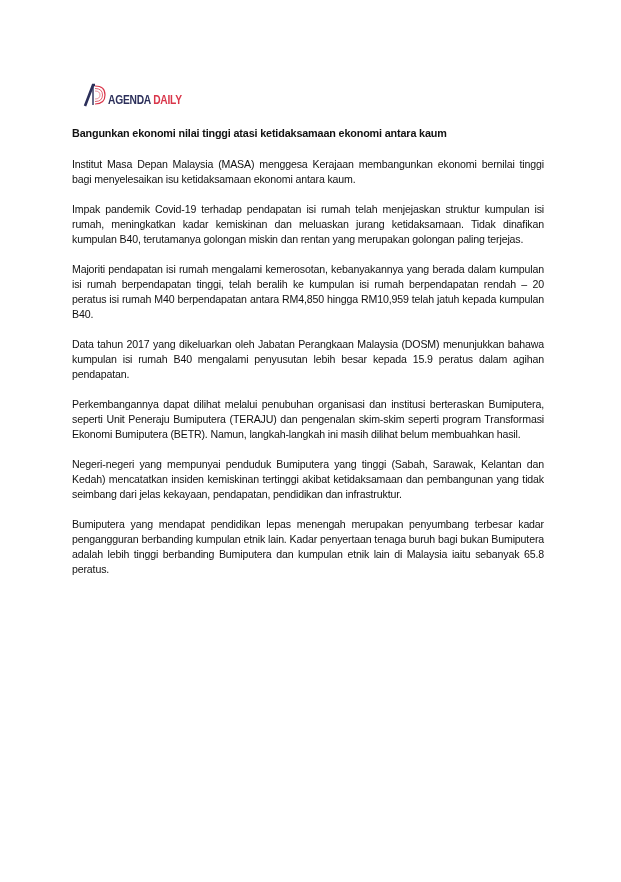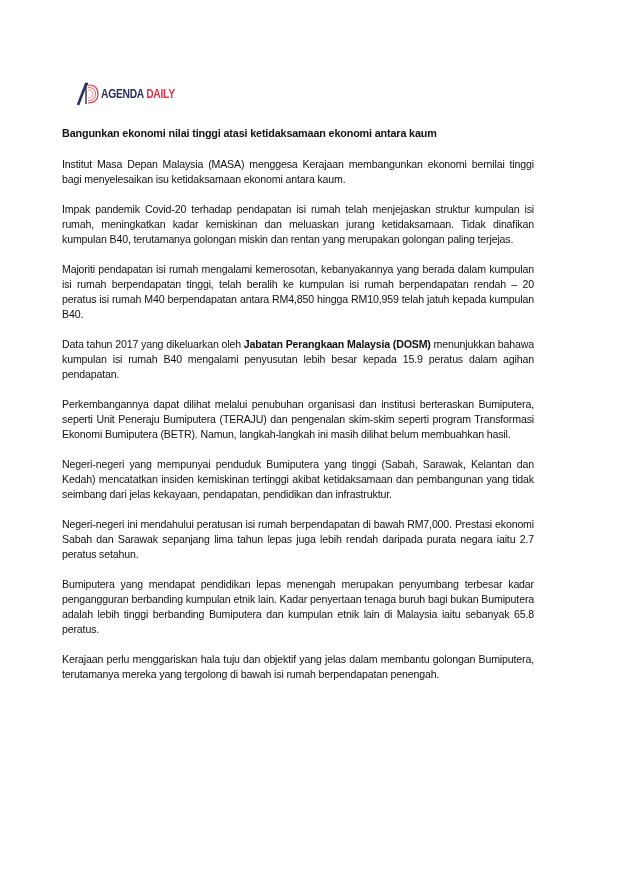--- a/index.html
+++ b/index.html
@@ -1,44 +1,42 @@
 <!DOCTYPE html>
 <html><head>
 <meta charset="utf-8">
 <style>
   html, body { margin: 0; padding: 0; background: #ffffff; }
   body { width: 621px; height: 882px; position: relative; overflow: hidden; font-family: "Liberation Sans", sans-serif; color: #111; }
-  .logo { position: absolute; left: 76px; top: 81px; height: 26px; display: flex; align-items: center; }
+  .logo { position: absolute; left: 83px; top: 81px; height: 26px; display: flex; align-items: flex-end; }
   .logo svg { width: 26px; height: 24px; display: block; }
   .logo-text { font-family: "Liberation Sans", sans-serif; font-size: 12.5px; font-weight: bold; letter-spacing: -0.3px; transform: scaleX(0.82); transform-origin: left center; white-space: nowrap; margin-left: -1px; }
   .logo-text .w1 { color: #2b2f5a; }
   .logo-text .w2 { color: #d9364a; }
-  .content { position: absolute; left: 62px; top: 126px; width: 472px; font-size: 10.6px; line-height: 15px; letter-spacing: -0.15px; }
+  .content { position: absolute; left: 72px; top: 126px; width: 472px; font-size: 10.6px; line-height: 15px; letter-spacing: -0.15px; }
   .title { font-weight: bold; margin: 0 0 16px 0; font-size: 10.8px; }
   .para { margin: 4px 0 15px 0; text-align: justify; }
-  .bold { font-weight: bold; }
+  .bold { font-weight: normal; }
 </style>
 </head>
 <body>
 
 <div class="logo">
   <svg viewBox="0 0 26 24">
     <path d="M2 23 L10 2 L12 2" stroke="#2b2f5a" stroke-width="2.6" fill="none"></path>
     <path d="M10 2 L10 22" stroke="#2b2f5a" stroke-width="1.4" fill="none"></path>
     <path d="M12 3 Q22 3 22 12 Q22 21 12 21" stroke="#d9364a" stroke-width="1.2" fill="none"></path>
     <path d="M12 5.5 Q19.5 5.5 19.5 12 Q19.5 18.5 12 18.5" stroke="#d9364a" stroke-width="1" fill="none" opacity="0.8"></path>
     <path d="M12 8 Q17 8 17 12 Q17 16 12 16" stroke="#d9364a" stroke-width="0.9" fill="none" opacity="0.6"></path>
   </svg>
   <span class="logo-text"><span class="w1">AGENDA</span> <span class="w2">DAILY</span></span>
 </div>
 
 <div class="content">
   <p class="title">Bangunkan ekonomi nilai tinggi atasi ketidaksamaan ekonomi antara kaum</p>
   <p class="para">Institut Masa Depan Malaysia (MASA) menggesa Kerajaan membangunkan ekonomi bernilai tinggi bagi menyelesaikan isu ketidaksamaan ekonomi antara kaum.</p>
-  <p class="para">Impak pandemik Covid-20 terhadap pendapatan isi rumah telah menjejaskan struktur kumpulan isi rumah, meningkatkan kadar kemiskinan dan meluaskan jurang ketidaksamaan. Tidak dinafikan kumpulan B40, terutamanya golongan miskin dan rentan yang merupakan golongan paling terjejas.</p>
+  <p class="para">Impak pandemik Covid-19 terhadap pendapatan isi rumah telah menjejaskan struktur kumpulan isi rumah, meningkatkan kadar kemiskinan dan meluaskan jurang ketidaksamaan. Tidak dinafikan kumpulan B40, terutamanya golongan miskin dan rentan yang merupakan golongan paling terjejas.</p>
   <p class="para">Majoriti pendapatan isi rumah mengalami kemerosotan, kebanyakannya yang berada dalam kumpulan isi rumah berpendapatan tinggi, telah beralih ke kumpulan isi rumah berpendapatan rendah – 20 peratus isi rumah M40 berpendapatan antara RM4,850 hingga RM10,959 telah jatuh kepada kumpulan B40.</p>
   <p class="para"><span>Data tahun 2017 yang dikeluarkan oleh </span><span class="bold">Jabatan Perangkaan Malaysia (DOSM)</span><span> menunjukkan bahawa kumpulan isi rumah B40 mengalami penyusutan lebih besar kepada 15.9 peratus dalam agihan pendapatan.</span></p>
   <p class="para">Perkembangannya dapat dilihat melalui penubuhan organisasi dan institusi berteraskan Bumiputera, seperti Unit Peneraju Bumiputera (TERAJU) dan pengenalan skim-skim seperti program Transformasi Ekonomi Bumiputera (BETR). Namun, langkah-langkah ini masih dilihat belum membuahkan hasil.</p>
   <p class="para">Negeri-negeri yang mempunyai penduduk Bumiputera yang tinggi (Sabah, Sarawak, Kelantan dan Kedah) mencatatkan insiden kemiskinan tertinggi akibat ketidaksamaan dan pembangunan yang tidak seimbang dari jelas kekayaan, pendapatan, pendidikan dan infrastruktur.</p>
-  <p class="para">Negeri-negeri ini mendahului peratusan isi rumah berpendapatan di bawah RM7,000. Prestasi ekonomi Sabah dan Sarawak sepanjang lima tahun lepas juga lebih rendah daripada purata negara iaitu 2.7 peratus setahun.</p>
   <p class="para">Bumiputera yang mendapat pendidikan lepas menengah merupakan penyumbang terbesar kadar pengangguran berbanding kumpulan etnik lain. Kadar penyertaan tenaga buruh bagi bukan Bumiputera adalah lebih tinggi berbanding Bumiputera dan kumpulan etnik lain di Malaysia iaitu sebanyak 65.8 peratus.</p>
-  <p class="para">Kerajaan perlu menggariskan hala tuju dan objektif yang jelas dalam membantu golongan Bumiputera, terutamanya mereka yang tergolong di bawah isi rumah berpendapatan penengah.</p>
 </div>
 
 </body></html>

